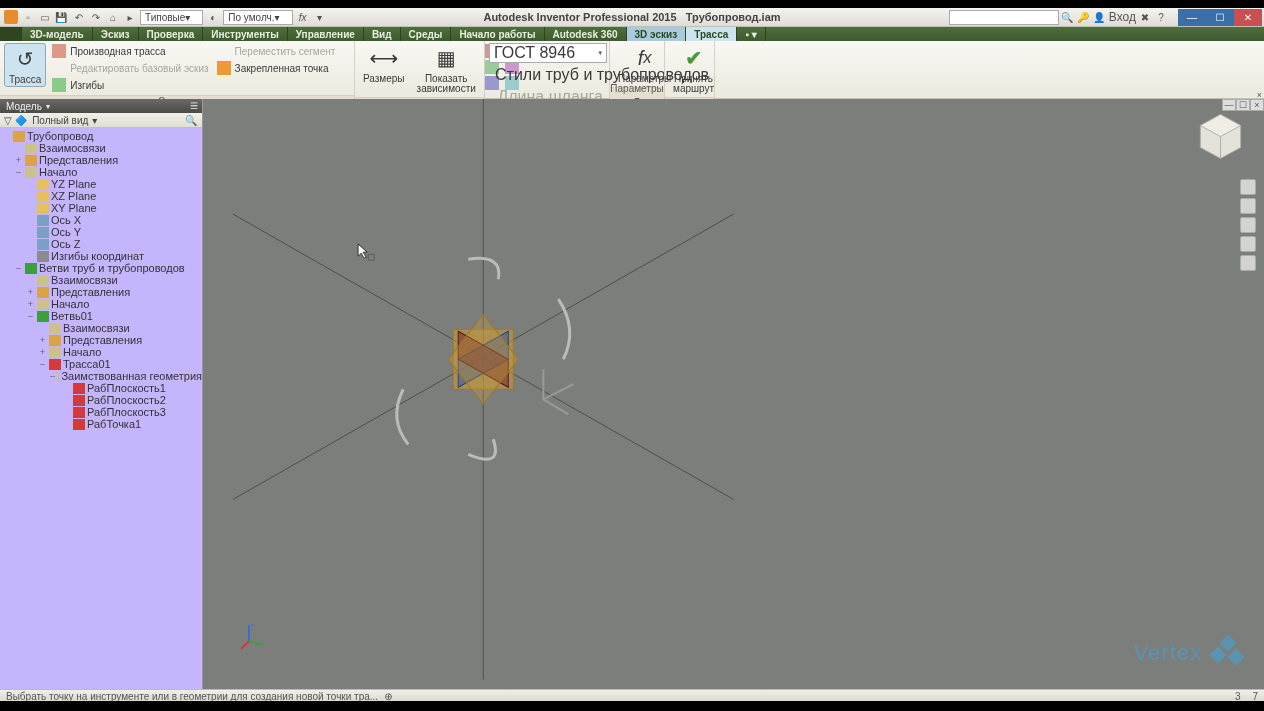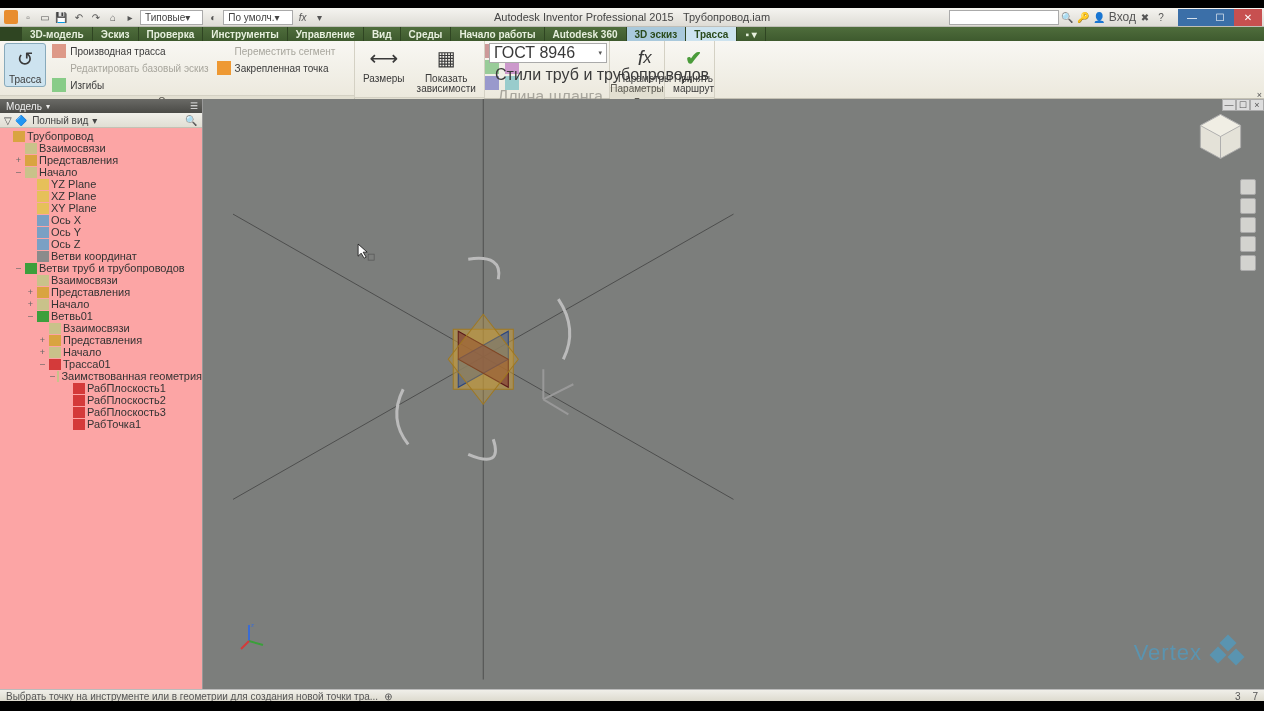--- a/index.html
+++ b/index.html
@@ -5,21 +5,21 @@
 * { margin:0; padding:0; box-sizing:border-box; font-family:"Segoe UI",Tahoma,sans-serif; }
 body { width:1264px; height:711px; background:#000; overflow:hidden; position:relative; }
 .app { width:1264px; height:711px; background:#e8e8e4; display:flex; flex-direction:column; }
 
 
 .titlebar { height:19px; background:linear-gradient(#f5f4f0,#dedcd5); display:flex; align-items:center; font-size:11px; color:#444; position:relative; border-bottom:1px solid #c0bfb8; }
 .tb-left { display:flex; align-items:center; gap:3px; padding-left:4px; }
 .tb-ico { width:14px; height:14px; background:#e88d2f; border-radius:2px; display:inline-block; }
 .tb-btn { width:14px; height:14px; display:inline-flex; align-items:center; justify-content:center; color:#555; font-size:10px; }
 .tb-sel { height:15px; font-size:10px; padding:0 12px 0 4px; border:1px solid #aaa; background:#fff; display:inline-flex; align-items:center; }
-.tb-center { position:absolute; left:50%; transform:translateX(-50%); white-space:nowrap; }
+.tb-center { position:absolute; left:50%; transform:translateX(-50%); white-space:nowrap;font-weight:bold; }
 .tb-right { margin-left:auto; display:flex; align-items:center; gap:2px; padding-right:2px; }
 .tb-search { width:110px; height:15px; background:#fff; border:1px solid #aaa; }
 .win-btns { display:flex; margin-left:8px; }
 .win-btn { width:28px; height:17px; display:flex; align-items:center; justify-content:center; font-size:10px; color:#fff; }
 .win-min { background:#3b6fa8; }
 .win-max { background:#3b6fa8; }
 .win-close { background:#c75050; }
 
 
 .menubar { height:14px; background:linear-gradient(#4f6d3c,#3e5a2e); display:flex; font-size:10px; color:#e6efdd; }
@@ -40,21 +40,21 @@
 .rico { width:14px; height:14px; display:inline-block; }
 .rarrow { font-size:7px; color:#555; }
 
 
 .main { flex:1; display:flex; position:relative; background:#7a7c7a; }
 .browser { width:203px; background:#f5f4f0; border-right:1px solid #999; display:flex; flex-direction:column; }
 .br-hdr { height:14px; background:linear-gradient(#6a6a66,#4a4a46); color:#eee; font-size:10px; padding:0 6px; display:flex; align-items:center; position:relative; }
 .br-hdr::after { content:"▾"; font-size:8px; margin-left:4px; }
 .br-x { position:absolute; right:2px; top:-9px; font-size:9px; color:#555; }
 .br-filter { height:15px; background:linear-gradient(#f0efe9,#e0ded4); border-bottom:1px solid #c4c1b4; font-size:10px; display:flex; align-items:center; padding:0 4px; gap:4px; color:#444; }
-.tree { flex:1; overflow:auto; font-size:11px; color:#333; padding:2px 0; background:#fca5a5; }
+.tree { flex:1; overflow:auto; font-size:11px; color:#333; padding:2px 0; background:#c4b5fd; }
 .tn { display:flex; align-items:center; height:12px; padding-left:4px; white-space:nowrap; }
 .tn .tw { width:9px; display:inline-block; text-align:center; font-size:9px; color:#666; }
 .tn .ico { width:12px; height:11px; margin:0 2px; display:inline-block; }
 .lv0{padding-left:2px}.lv1{padding-left:14px}.lv2{padding-left:26px}.lv3{padding-left:38px}.lv4{padding-left:50px}.lv5{padding-left:62px}
 
 
 .viewport { flex:1; position:relative; background:#7c7e7c; }
 .vp-svg { position:absolute; inset:0; }
 .viewcube { position:absolute; top:10px; right:16px; width:55px; height:55px; }
 .navbar { position:absolute; right:6px; top:80px; width:18px; display:flex; flex-direction:column; gap:3px; }
@@ -318,21 +318,21 @@
             <span>Ось Y</span>
           </div>
           <div class="tn lv2">
             <span class="tw"></span>
             <span class="ico" style="background:#7aa0c4"></span>
             <span>Ось Z</span>
           </div>
           <div class="tn lv2">
             <span class="tw"></span>
             <span class="ico" style="background:#8b8b8b"></span>
-            <span>Ветви координат</span>
+            <span>Изгибы координат</span>
           </div>
           <div class="tn lv1">
             <span class="tw">–</span>
             <span class="ico" style="background:#3c9f3c"></span>
             <span>Ветви труб и трубопроводов</span>
           </div>
           <div class="tn lv2">
             <span class="tw"></span>
             <span class="ico" style="background:#c9c28a"></span>
             <span>Взаимосвязи</span>

